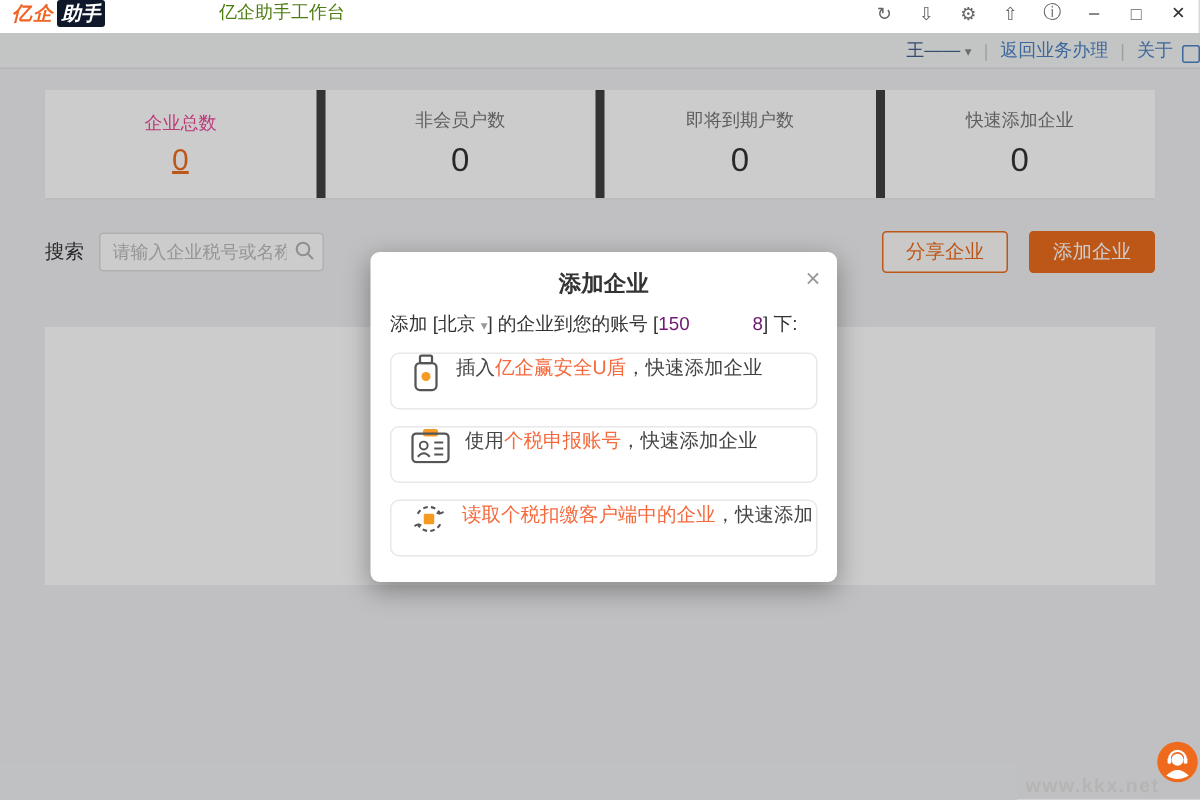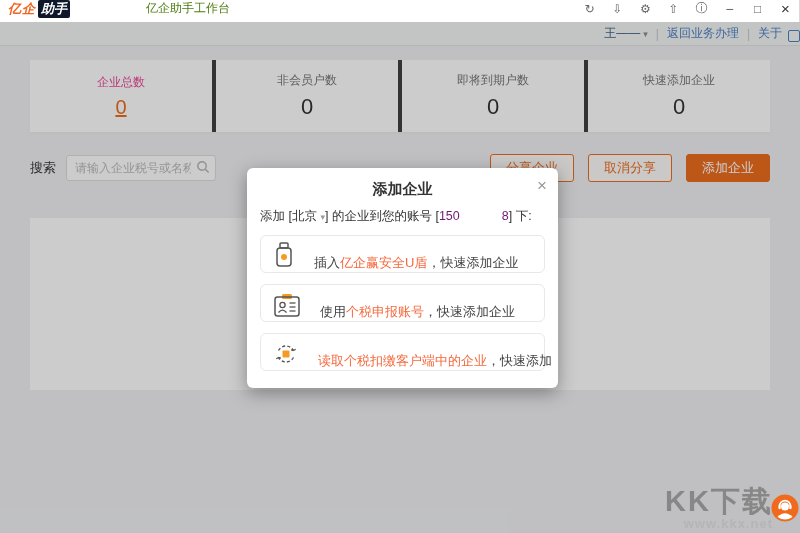--- a/index.html
+++ b/index.html
@@ -37,21 +37,21 @@
     display:inline-block; width:12px; height:12px; border:1px solid #4d82c4;
     border-radius:2px; margin-left:6px; margin-right:-6px; position:relative; top:2px;
   }
   
   .content { position:absolute; top:46px; left:0; right:0; bottom:0; background:#f0f1f3; z-index:1; }
   .stats-card {
     position:absolute; left:30px; right:30px; top:14px; height:72px;
     background:#fff; box-shadow:0 1px 2px rgba(0,0,0,0.04); display:flex;
   }
   .stat { flex:1; display:flex; flex-direction:column; align-items:center; justify-content:center; }
-  .stat + .stat { border-left:4px solid #404040; }
+  .stat + .stat { border-left:6px solid #404040; }
   .stat .s-label { font-size:12px; color:#777; }
   .stat .s-value { font-size:22px; color:#333; margin-top:5px; }
   .stat.is-accent .s-label { color:#ec4899; }
   .stat.is-accent .s-value { color:#ed6d1f; font-size:20px; text-decoration:underline; cursor:pointer; }
   .toolbar { position:absolute; left:30px; right:30px; top:108px; height:28px; display:flex; align-items:center; }
   .search-label { font-size:13px; color:#333; margin-right:10px; }
   .search-box { position:relative; width:150px; }
   .search-box input {
     width:150px; height:26px; border:1px solid #ddd; border-radius:3px;
     font-size:12px; padding:0 24px 0 8px; color:#333; outline:none; background:#fff;
@@ -83,21 +83,21 @@
   }
   .modal-title { text-align:center; font-size:15px; font-weight:bold; color:#333; }
   .modal-close { position:absolute; top:9px; right:11px; font-size:17px; color:#999; cursor:pointer; line-height:1; }
   .modal-sub { margin:9px 13px 0; font-size:12.5px; color:#333; white-space:nowrap; }
   .modal-sub .hl { color:#701a75; }
   .modal-sub .acct-gap { display:inline-block; width:42px; }
   .modal-sub .region-caret { font-size:9px; color:#999; }
   .modal-options { margin:10px 13px 0; }
   .opt-card {
     height:38px; border:1px solid #e8e8e8; border-radius:6px; margin-bottom:11px;
-    display:flex; align-items:flex-end; padding:0 13px; gap:20px; cursor:pointer; background:#fff;
+    display:flex; align-items:flex-start; padding:0 13px; gap:10px; cursor:pointer; background:#fff;
   }
   .opt-text { font-size:13px; color:#444; white-space:nowrap; }
   .opt-text .hl { color:#f5693d; }
   
   .watermark { position:absolute; right:27px; bottom:2px; z-index:55; text-align:right; pointer-events:none; }
   .wm-brand { font-size:29px; font-weight:bold; color:rgba(125,125,125,0.85); letter-spacing:2px; line-height:1.05; }
   .wm-url { font-size:13px; font-weight:bold; color:rgba(178,178,178,0.8); letter-spacing:1px; }
   .service-btn { position:absolute; right:1px; bottom:11px; width:28px; height:28px; z-index:56; cursor:pointer; }
 </style>
 </head>
@@ -159,21 +159,20 @@
       <input type="text" placeholder="请输入企业税号或名称查询" style="">
       <span class="search-ico">
         <svg width="14" height="14" viewBox="0 0 14 14">
             <circle cx="6" cy="6" r="4.2" fill="none" stroke="#b5b5b5" stroke-width="1.4"></circle>
             <line x1="9.2" y1="9.2" x2="12.6" y2="12.6" stroke="#b5b5b5" stroke-width="1.4"></line>
           </svg>
       </span>
     </span>
     <span class="toolbar-btns">
       <span class="btn btn-outline">分享企业</span>
-      <span class="btn btn-outline">取消分享</span>
       <span class="btn btn-filled">添加企业</span>
     </span>
   </div>
 
   <div class="table-body"></div>
 </div>
 
 <div class="overlay"></div>
 
 <div class="modal">
@@ -228,21 +227,20 @@
       </span>
       <span class="opt-text">
         <span></span><span class="hl">读取个税扣缴客户端中的企业</span><span>，快速添加</span>
       </span>
     </div>
 
   </div>
 </div>
 
 <div class="watermark">
-  <div class="wm-brand">KK下载</div>
   <div class="wm-url">www.kkx.net</div>
 </div>
 
 <div class="service-btn">
   <svg width="28" height="28" viewBox="0 0 28 28">
     <circle cx="14" cy="14" r="13.5" fill="#f06a1e"></circle>
     <circle cx="14" cy="12.5" r="4" fill="#fff"></circle>
     <path d="M6.5 23 q7.5 -7.5 15 0 a13.5 13.5 0 0 1 -15 0 z" fill="#fff"></path>
     <path d="M8.6 12 a5.4 5.4 0 0 1 10.8 0" stroke="#fff" fill="none" stroke-width="1.6"></path>
     <rect x="7.4" y="11" width="2.4" height="4.2" rx="1.1" fill="#fff"></rect>

